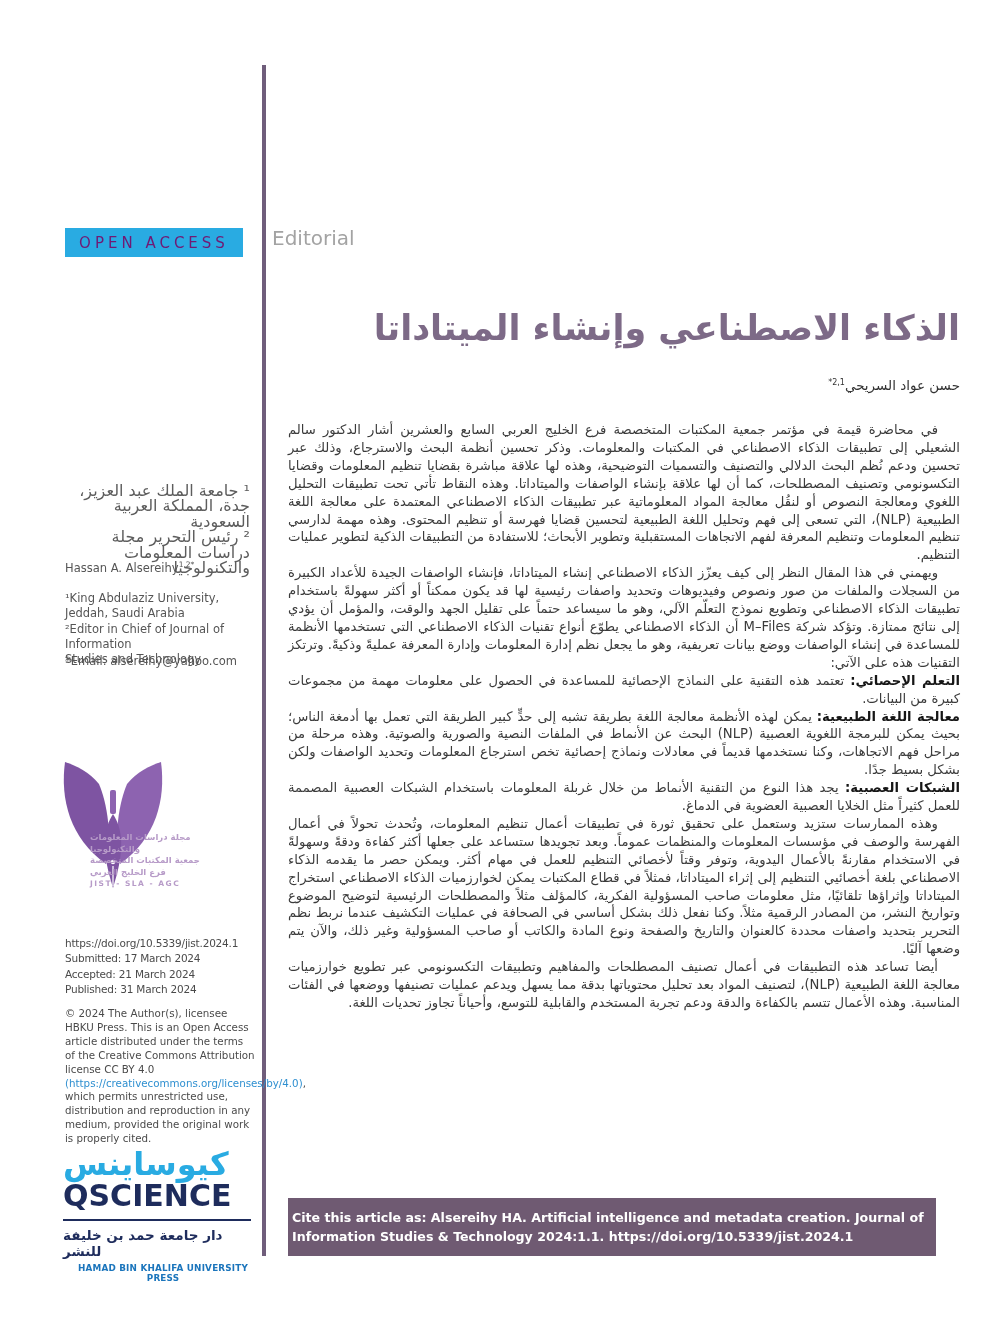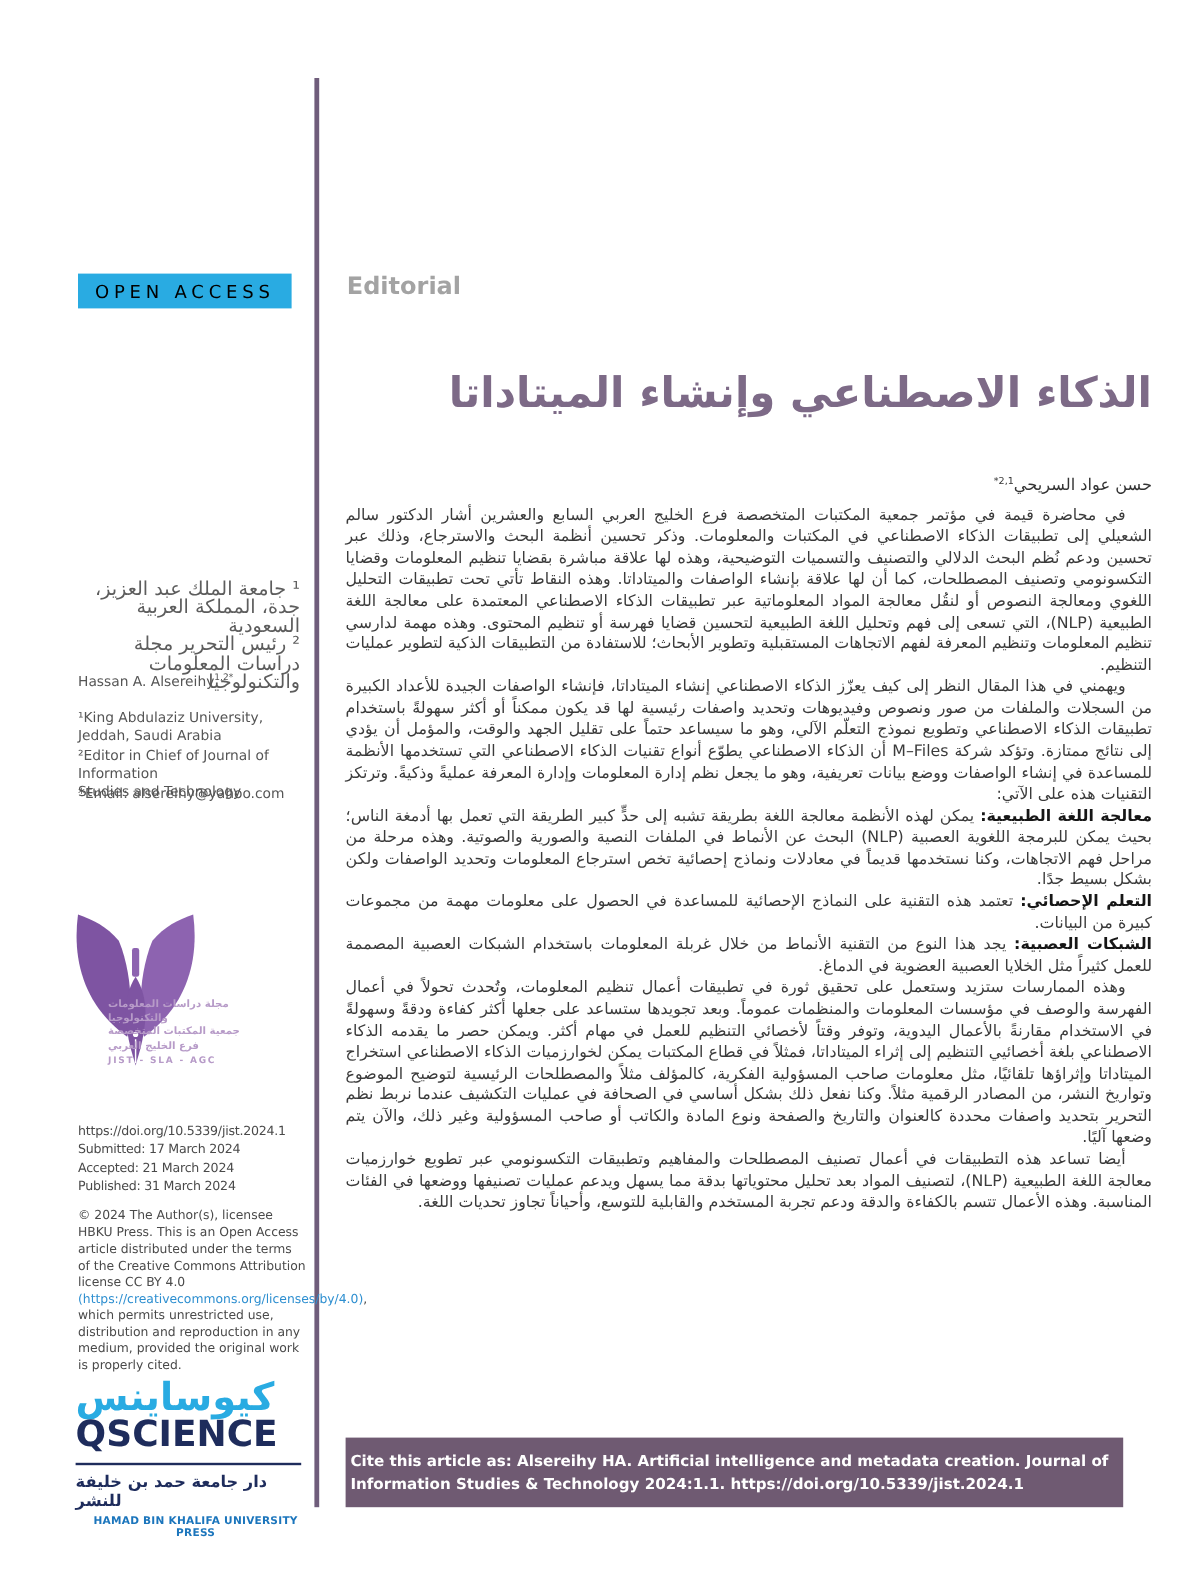--- a/index.html
+++ b/index.html
@@ -4,28 +4,28 @@
 <style>
   html,body{margin:0;padding:0;background:#ffffff;}
   .page{position:relative;width:992px;height:1323px;background:#fff;overflow:hidden;
         font-family:"DejaVu Sans",sans-serif;}
 
   
   .vline{position:absolute;left:262px;top:65px;width:4px;height:1191px;background:#6f5d7b;}
 
   
   .open-access{position:absolute;left:65px;top:228px;width:178px;height:29px;
-        background:#29abe2;color:#000000;font-size:15px;letter-spacing:4px;
+        background:#29abe2;color:#701a75;font-size:15px;letter-spacing:4px;
         text-align:center;line-height:30px;}
-  .kicker{position:absolute;left:289px;top:226px;font-size:20px;color:#a3a3a3;font-weight:bold;}
+  .kicker{position:absolute;left:272px;top:226px;font-size:20px;color:#a3a3a3;}
 
   
   .title{position:absolute;left:288px;top:283px;width:672px;direction:rtl;text-align:right;
         font-size:35px;font-weight:700;color:#7d6a87;line-height:1.3;}
-  .author{position:absolute;left:288px;top:396px;width:672px;direction:rtl;text-align:right;
+  .author{position:absolute;left:288px;top:377px;width:672px;direction:rtl;text-align:right;
         font-size:13.5px;color:#333;}
   .author sup{font-size:8px;}
 
   
   .body-text{position:absolute;left:288px;top:421px;width:672px;direction:rtl;
         text-align:justify;font-size:13.2px;line-height:17.9px;color:#3b3b3b;}
   .body-text p{margin:0;}
   .body-text p.indent{text-indent:22px;}
   .body-text b{color:#161616;font-weight:700;}
 
@@ -79,22 +79,22 @@
 
   <h1 class="title" lang="ar">الذكاء الاصطناعي وإنشاء الميتاداتا</h1>
 
   <div class="author" lang="ar">
     <span>حسن عواد السريحي</span><sup>2,1*</sup>
   </div>
 
   <div class="body-text" id="body-text" lang="ar">
       <p class="indent">في محاضرة قيمة في مؤتمر جمعية المكتبات المتخصصة فرع الخليج العربي السابع والعشرين أشار الدكتور سالم الشعيلي إلى تطبيقات الذكاء الاصطناعي في المكتبات والمعلومات. وذكر تحسين أنظمة البحث والاسترجاع، وذلك عبر تحسين ودعم نُظم البحث الدلالي والتصنيف والتسميات التوضيحية، وهذه لها علاقة مباشرة بقضايا تنظيم المعلومات وقضايا التكسونومي وتصنيف المصطلحات، كما أن لها علاقة بإنشاء الواصفات والميتاداتا. وهذه النقاط تأتي تحت تطبيقات التحليل اللغوي ومعالجة النصوص أو لنقُل معالجة المواد المعلوماتية عبر تطبيقات الذكاء الاصطناعي المعتمدة على معالجة اللغة الطبيعية (NLP)، التي تسعى إلى فهم وتحليل اللغة الطبيعية لتحسين قضايا فهرسة أو تنظيم المحتوى. وهذه مهمة لدارسي تنظيم المعلومات وتنظيم المعرفة لفهم الاتجاهات المستقبلية وتطوير الأبحاث؛ للاستفادة من التطبيقات الذكية لتطوير عمليات التنظيم.</p>
       <p class="indent">ويهمني في هذا المقال النظر إلى كيف يعزّز الذكاء الاصطناعي إنشاء الميتاداتا، فإنشاء الواصفات الجيدة للأعداد الكبيرة من السجلات والملفات من صور ونصوص وفيديوهات وتحديد واصفات رئيسية لها قد يكون ممكناً أو أكثر سهولةً باستخدام تطبيقات الذكاء الاصطناعي وتطويع نموذج التعلّم الآلي، وهو ما سيساعد حتماً على تقليل الجهد والوقت، والمؤمل أن يؤدي إلى نتائج ممتازة. وتؤكد شركة M–Files أن الذكاء الاصطناعي يطوّع أنواع تقنيات الذكاء الاصطناعي التي تستخدمها الأنظمة للمساعدة في إنشاء الواصفات ووضع بيانات تعريفية، وهو ما يجعل نظم إدارة المعلومات وإدارة المعرفة عمليةً وذكيةً. وترتكز التقنيات هذه على الآتي:</p>
+      <p><b>التعلم الإحصائي:</b> تعتمد هذه التقنية على النماذج الإحصائية للمساعدة في الحصول على معلومات مهمة من مجموعات كبيرة من البيانات.</p>
       <p><b>معالجة اللغة الطبيعية:</b> يمكن لهذه الأنظمة معالجة اللغة بطريقة تشبه إلى حدٍّ كبير الطريقة التي تعمل بها أدمغة الناس؛ بحيث يمكن للبرمجة اللغوية العصبية (NLP) البحث عن الأنماط في الملفات النصية والصورية والصوتية. وهذه مرحلة من مراحل فهم الاتجاهات، وكنا نستخدمها قديماً في معادلات ونماذج إحصائية تخص استرجاع المعلومات وتحديد الواصفات ولكن بشكل بسيط جدًا.</p>
-      <p><b>التعلم الإحصائي:</b> تعتمد هذه التقنية على النماذج الإحصائية للمساعدة في الحصول على معلومات مهمة من مجموعات كبيرة من البيانات.</p>
       <p><b>الشبكات العصبية:</b> يجد هذا النوع من التقنية الأنماط من خلال غربلة المعلومات باستخدام الشبكات العصبية المصممة للعمل كثيراً مثل الخلايا العصبية العضوية في الدماغ.</p>
       <p class="indent">وهذه الممارسات ستزيد وستعمل على تحقيق ثورة في تطبيقات أعمال تنظيم المعلومات، وتُحدث تحولاً في أعمال الفهرسة والوصف في مؤسسات المعلومات والمنظمات عموماً. وبعد تجويدها ستساعد على جعلها أكثر كفاءة ودقةً وسهولةً في الاستخدام مقارنةً بالأعمال اليدوية، وتوفر وقتاً لأخصائي التنظيم للعمل في مهام أكثر. ويمكن حصر ما يقدمه الذكاء الاصطناعي بلغة أخصائيي التنظيم إلى إثراء الميتاداتا، فمثلاً في قطاع المكتبات يمكن لخوارزميات الذكاء الاصطناعي استخراج الميتاداتا وإثراؤها تلقائيًا، مثل معلومات صاحب المسؤولية الفكرية، كالمؤلف مثلاً والمصطلحات الرئيسية لتوضيح الموضوع وتواريخ النشر، من المصادر الرقمية مثلاً. وكنا نفعل ذلك بشكل أساسي في الصحافة في عمليات التكشيف عندما نربط نظم التحرير بتحديد واصفات محددة كالعنوان والتاريخ والصفحة ونوع المادة والكاتب أو صاحب المسؤولية وغير ذلك، والآن يتم وضعها آليًا.</p>
       <p class="indent">أيضا تساعد هذه التطبيقات في أعمال تصنيف المصطلحات والمفاهيم وتطبيقات التكسونومي عبر تطويع خوارزميات معالجة اللغة الطبيعية (NLP)، لتصنيف المواد بعد تحليل محتوياتها بدقة مما يسهل ويدعم عمليات تصنيفها ووضعها في الفئات المناسبة. وهذه الأعمال تتسم بالكفاءة والدقة ودعم تجربة المستخدم والقابلية للتوسع، وأحياناً تجاوز تحديات اللغة.</p>
     </div>
 
   <div class="affil-ar" lang="ar">
       <div>¹ جامعة الملك عبد العزيز،</div>
       <div>جدة، المملكة العربية السعودية</div>
       <div>² رئيس التحرير مجلة دراسات المعلومات</div>
       <div>والتكنولوجيا</div>

